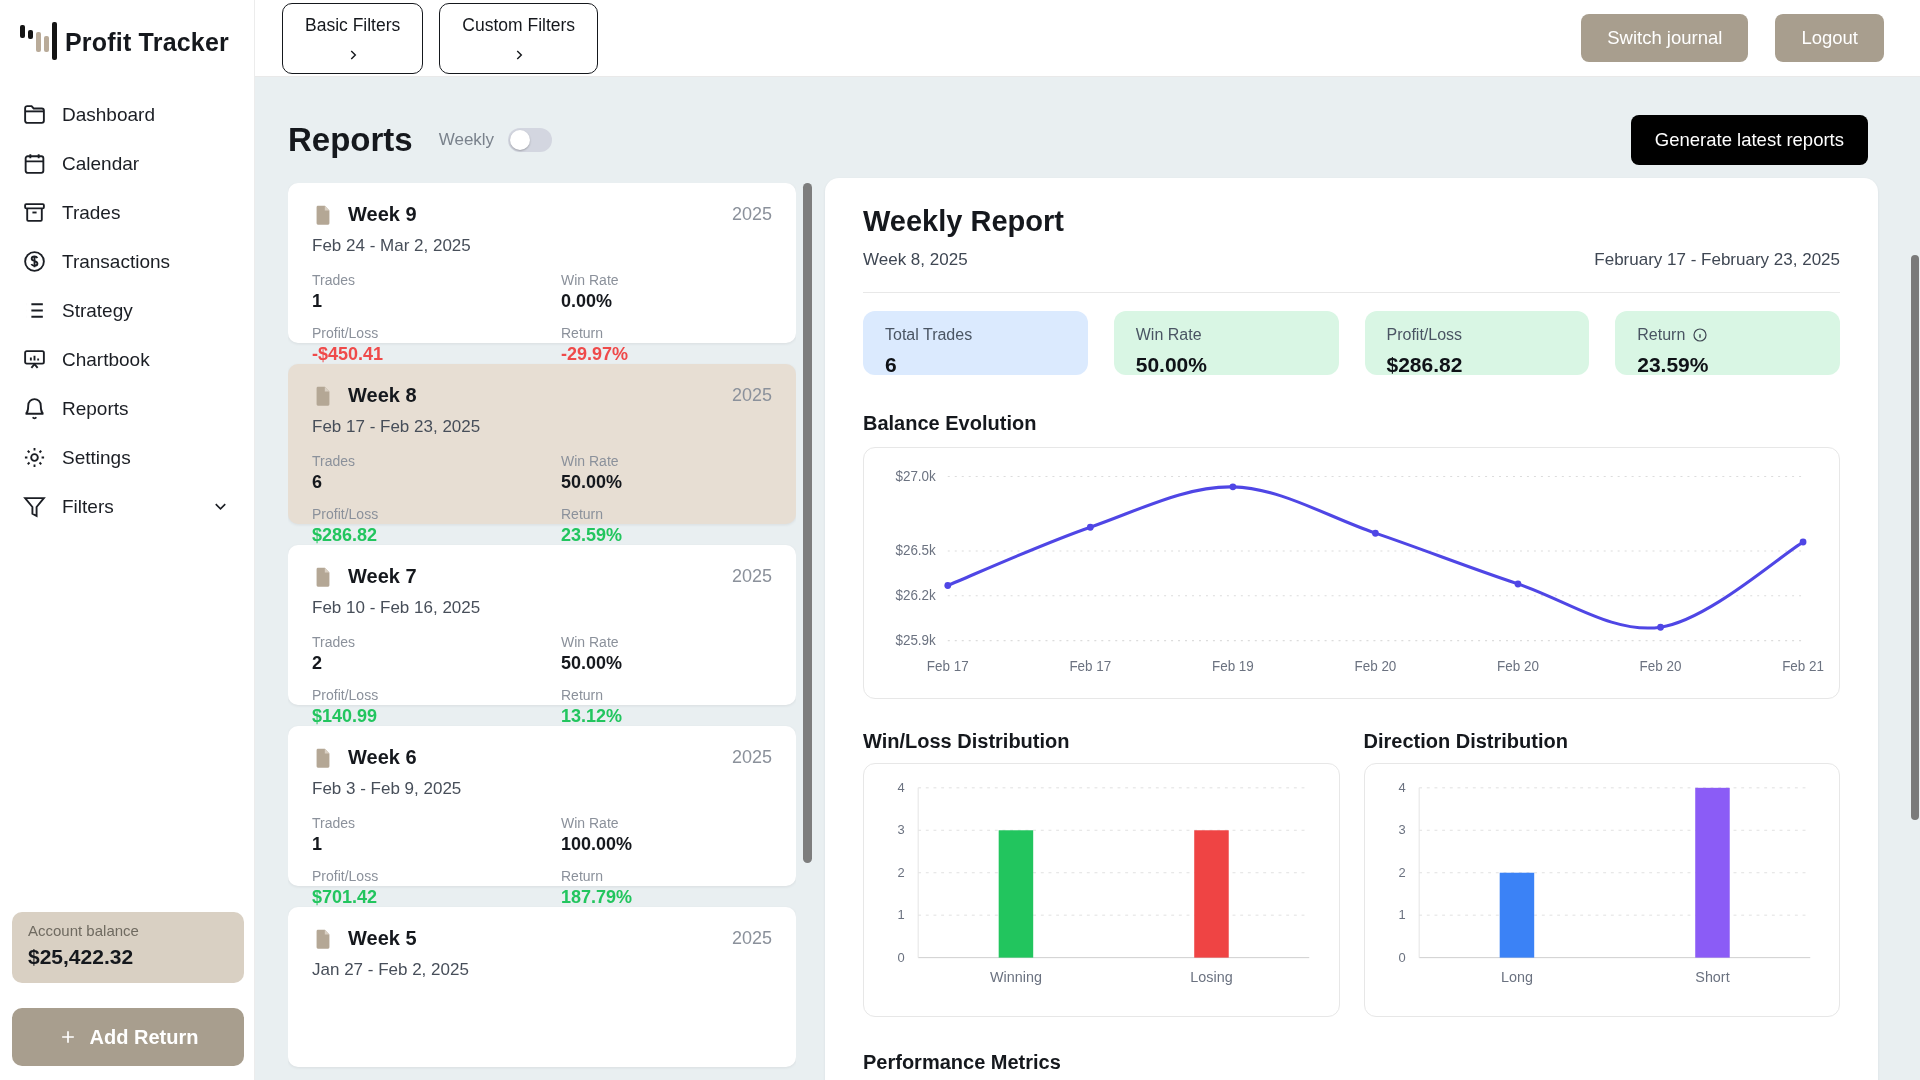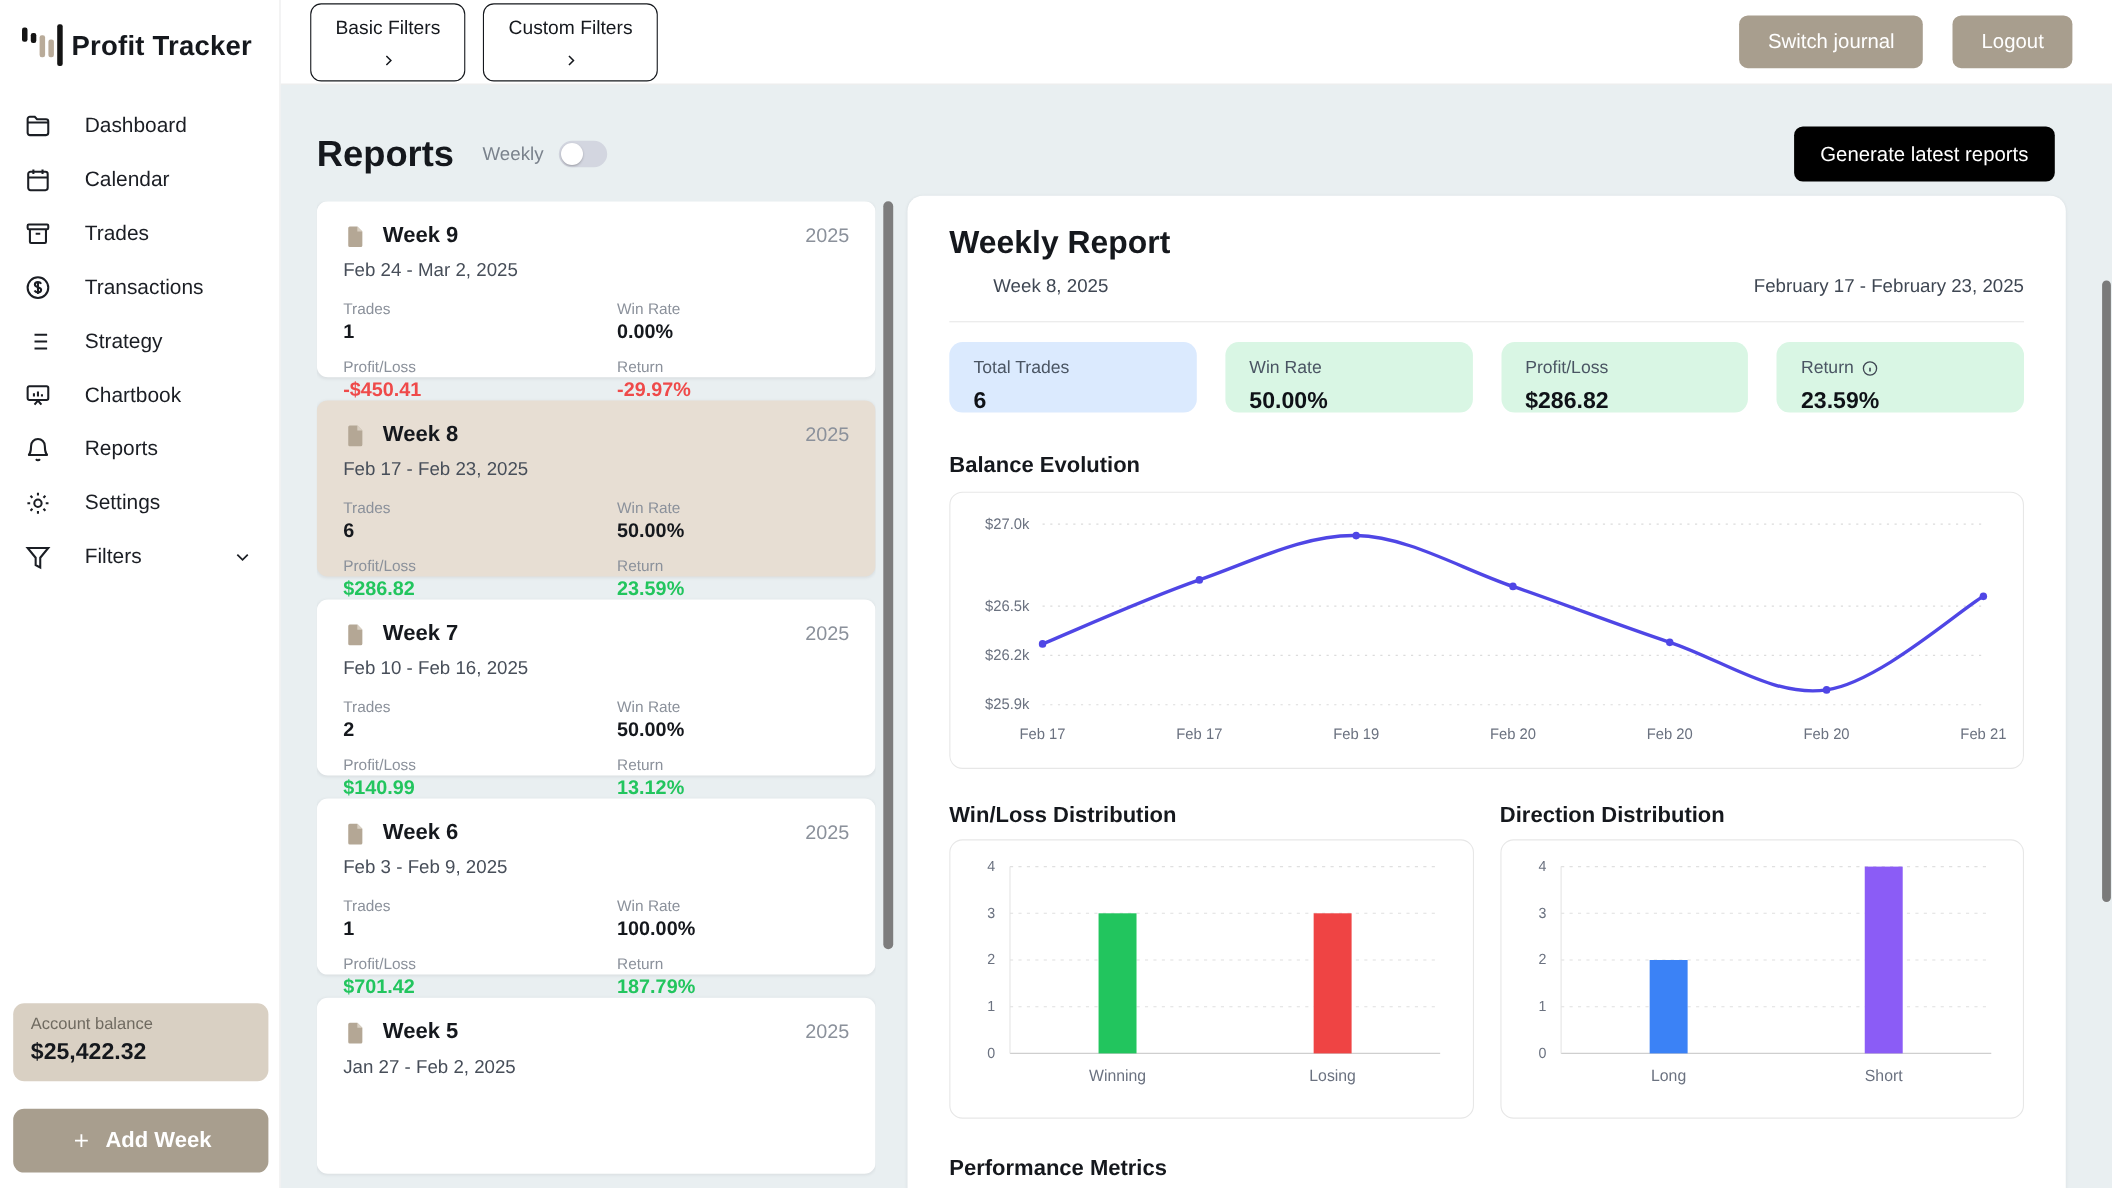--- a/index.html
+++ b/index.html
@@ -8,21 +8,21 @@
 
   .app { display:flex; width:100%; height:100%; }
 
   
   .sidebar { width:255px; background:#fff; border-right:1px solid #ececec; position:relative; flex:none; z-index:5; }
   .logo { display:flex; align-items:center; gap:8px; padding:22px 0 0 20px; }
   .logo-bars { display:flex; align-items:flex-start; gap:3px; height:40px; }
   .logo-bars i { display:block; width:5px; border-radius:2px; }
   .logo-text { font-size:25px; font-weight:700; letter-spacing:.2px; }
   .nav { margin-top:28px; }
-  .nav-item { display:flex; align-items:center; gap:30px; padding:12px 24px 12px 22px; font-size:19px; color:#1b1e24; cursor:pointer; }
+  .nav-item { display:flex; align-items:center; gap:15px; padding:12px 24px 12px 22px; font-size:19px; color:#1b1e24; cursor:pointer; }
   .nav-item svg { width:25px; height:25px; flex:none; stroke:#1b1e24; }
   .nav-item .spacer { flex:1; }
   .balance-card { position:absolute; left:12px; right:10px; top:912px; background:#d9d0c3; border-radius:10px; padding:10px 16px 14px; }
   .balance-label { font-size:15px; color:#6f6a60; }
   .balance-value { font-size:21px; font-weight:700; margin-top:6px; color:#15181d; }
   .add-trade { position:absolute; left:12px; right:10px; top:1008px; height:58px; background:#a89e8e; border:none; border-radius:10px; color:#fff; font-size:20px; font-weight:700; font-family:inherit; display:flex; align-items:center; justify-content:center; gap:12px; cursor:pointer; }
   .add-trade svg { width:20px; height:20px; stroke:#fff; }
 
   
   .main { flex:1; display:flex; flex-direction:column; min-width:0; }
@@ -56,21 +56,21 @@
   .wk-val { font-size:18px; font-weight:700; margin-top:3px; color:#15181d; }
   .wk-val[data-trend="down"] { color:#ef4a4a; }
   .wk-val[data-trend="up"] { color:#22c55e; }
 
   .list-scrollbar { position:absolute; left:548px; top:106px; width:9px; height:900px; }
   .list-scrollbar .thumb { position:absolute; top:0; width:9px; height:680px; background:#7d7d7d; border-radius:5px; }
 
   
   .report-panel { position:absolute; left:570px; top:101px; right:42px; height:1060px; background:#fff; border-radius:14px 14px 0 0; box-shadow:0 1px 3px rgba(20,25,40,.07); padding:26px 38px; }
   .rp-title { font-size:29px; font-weight:700; line-height:34px; }
-  .rp-subrow { display:flex; margin-top:12px; font-size:17px; color:#3f4753; height:22px;margin-left:40px; }
+  .rp-subrow { display:flex; margin-top:12px; font-size:17px; color:#3f4753; height:22px; }
   .rp-subrow .spacer { flex:1; }
   .rp-divider { border:none; border-top:1px solid #e8e8e8; margin-top:20px; }
   .stats-row { display:flex; gap:26px; margin-top:18px; height:64px; }
   .stat-card { flex:1; border-radius:12px; padding:15px 22px; }
   .stat-card[data-tone="blue"] { background:#dbeafe; }
   .stat-card[data-tone="green"] { background:#d9f6e4; }
   .stat-label { font-size:16px; color:#4a5563; display:flex; align-items:center; gap:7px; }
   .stat-label svg { width:16px; height:16px; stroke:#3f4753; }
   .stat-value { font-size:21px; font-weight:700; margin-top:9px; color:#0f1217; }
   .section-head { font-size:20px; font-weight:700; margin-top:34px; line-height:28px; }
@@ -174,21 +174,21 @@
     </nav>
 
     <div class="balance-card">
       <div class="balance-label">Account balance</div>
       <div class="balance-value">$25,422.32</div>
     </div>
     <button class="add-trade">
       <svg viewBox="0 0 24 24" fill="none" stroke-width="2">
           <path d="M12 5v14M5 12h14"></path>
         </svg>
-      <span>Add Week</span>
+      <span>Add Return</span>
     </button>
   </aside>
 
   <div class="main">
     <header class="topbar">
       <button class="pill-btn">
         <span>Basic Filters</span>
         <svg viewBox="0 0 24 24" fill="none" stroke-width="2.4">
             <path d="M9 5l7 7-7 7"></path>
           </svg>

